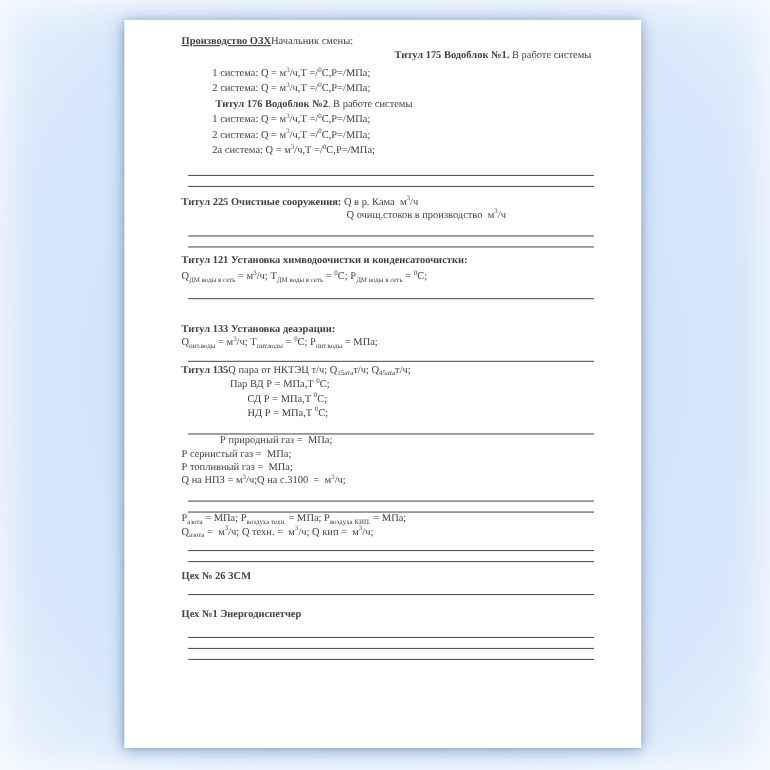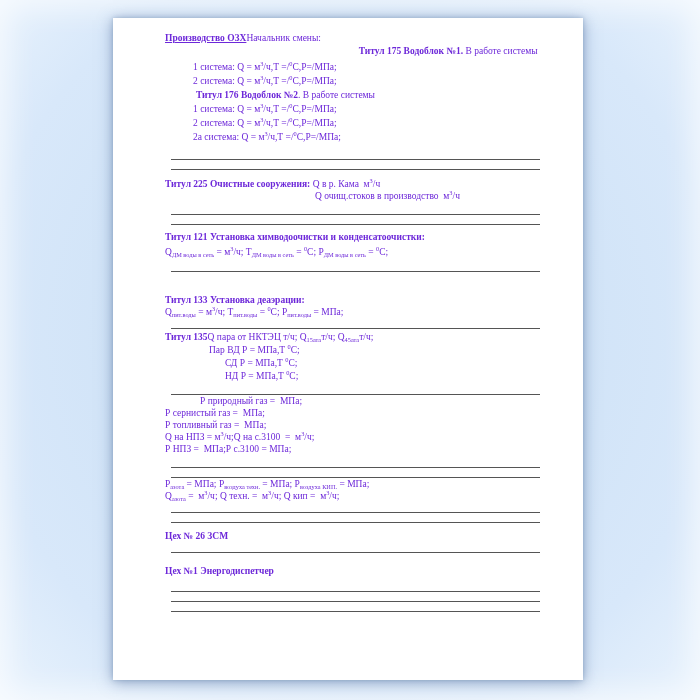--- a/index.html
+++ b/index.html
@@ -11,21 +11,21 @@
     position:absolute;inset:0;width:700px;height:700px;
     background:radial-gradient(ellipse at 50% 48%, #d0e3f7 40%, #d8e8fa 75%, #e9f3fd 100%);
     box-shadow:inset 0 0 30px 8px rgba(255,255,255,0.65);
   }
   .page{
     position:absolute;left:113px;top:18px;width:470px;height:662px;
     background:#ffffff;box-sizing:border-box;
     padding:14px 43px 0 52px;
     box-shadow:0 2px 14px rgba(70,100,150,0.55), 0 0 4px rgba(90,120,160,0.35);
   }
-  .doc{width:375px;color:#6d28d9;}
+  .doc{width:375px;color:#404040;}
   .line{
     white-space:pre;font-size:9.5px;line-height:12px;height:12px;
     margin-top:2px;overflow:visible;
   }
   .line span{display:inline;}
   .t{font-weight:normal;}
   .b{font-weight:bold;}
   .bu{font-weight:bold;text-decoration:underline;}
   .sub{font-size:6.3px;vertical-align:-2px;line-height:0;}
   .sup{font-size:6.3px;vertical-align:4px;line-height:0;}
@@ -66,21 +66,20 @@
         <div class="rule" style="margin-top: 10px;"></div>
         <div class="line" style="margin-top: 2px;"><span class="b">Титул 135</span><span class="g" style="width: 8px;"></span><span class="t">Q пара от НКТЭЦ </span><span class="bl" style="width: 44px;"></span><span class="t">т/ч; Q</span><span class="sub">15ата</span><span class="bl" style="width: 44px;"></span><span class="t">т/ч; Q</span><span class="sub">45ата</span><span class="bl" style="width: 44px;"></span><span class="t">т/ч;</span></div>
         <div class="line" style="padding-left: 44px; margin-top: 1px;"><span class="t">Пар ВД Р = </span><span class="bl" style="width: 56px;"></span><span class="t">МПа,</span><span class="g" style="width: 22px;"></span><span class="t">Т </span><span class="bl" style="width: 56px;"></span><span class="sup">0</span><span class="t">С;</span></div>
         <div class="line" style="padding-left: 60px; margin-top: 1px;"><span class="t">СД Р = </span><span class="bl" style="width: 56px;"></span><span class="t">МПа,</span><span class="g" style="width: 22px;"></span><span class="t">Т </span><span class="bl" style="width: 56px;"></span><span class="sup">0</span><span class="t">С;</span></div>
         <div class="line" style="padding-left: 60px; margin-top: 1px;"><span class="t">НД Р = </span><span class="bl" style="width: 56px;"></span><span class="t">МПа,</span><span class="g" style="width: 22px;"></span><span class="t">Т </span><span class="bl" style="width: 56px;"></span><span class="sup">0</span><span class="t">С;</span></div>
         <div class="rule" style="margin-top: 12px;"></div>
         <div class="line" style="margin-top: 0px; margin-left: 35px;"><span class="t">Р природный газ = </span><span class="bl" style="width: 58px;"></span><span class="t"> МПа;</span></div>
         <div class="line" style="margin-top: 0px;"><span class="t">Р сернистый газ = </span><span class="bl" style="width: 58px;"></span><span class="t"> МПа;</span></div>
         <div class="line" style="margin-top: 0px;"><span class="t">Р топливный газ = </span><span class="bl" style="width: 58px;"></span><span class="t"> МПа;</span></div>
         <div class="line" style="margin-top: 0px;"><span class="t">Q на НПЗ = </span><span class="bl" style="width: 58px;"></span><span class="t">м</span><span class="sup">3</span><span class="t">/ч;</span><span class="g" style="width: 14px;"></span><span class="t">Q на с.3100  = </span><span class="bl" style="width: 54px;"></span><span class="t"> м</span><span class="sup">3</span><span class="t">/ч;</span></div>
-        <div class="line" style="margin-top: 0px;"><span class="t">Р НПЗ = </span><span class="bl" style="width: 74px;"></span><span class="t"> МПа;</span><span class="g" style="width: 12px;"></span><span class="t">Р с.3100 = </span><span class="bl" style="width: 66px;"></span><span class="t">МПа;</span></div>
         <div class="rule" style="margin-top: 12px;"></div>
         <div class="rule" style="margin-top: 9px;"></div>
         <div class="line" style="margin-top: 0px;"><span class="t">Р</span><span class="sub">азота</span><span class="t"> = </span><span class="bl" style="width: 54px;"></span><span class="t">МПа; Р</span><span class="sub">воздуха техн.</span><span class="t"> = </span><span class="bl" style="width: 54px;"></span><span class="t">МПа; Р</span><span class="sub">воздуха КИП.</span><span class="t"> = </span><span class="bl" style="width: 34px;"></span><span class="t">МПа;</span></div>
         <div class="line" style="margin-top: 0px;"><span class="t">Q</span><span class="sub">азота</span><span class="t"> = </span><span class="bl" style="width: 54px;"></span><span class="t"> м</span><span class="sup">3</span><span class="t">/ч; Q техн. = </span><span class="bl" style="width: 70px;"></span><span class="t"> м</span><span class="sup">3</span><span class="t">/ч; Q кип = </span><span class="bl" style="width: 50px;"></span><span class="t"> м</span><span class="sup">3</span><span class="t">/ч;</span></div>
         <div class="rule" style="margin-top: 10px;"></div>
         <div class="rule" style="margin-top: 9px;"></div>
         <div class="line" style="margin-top: 7px;"><span class="b">Цех № 26 ЗСМ </span><span class="bl" style="width: 280px;"></span></div>
         <div class="rule" style="margin-top: 10px;"></div>
         <div class="line" style="margin-top: 12px;"><span class="b">Цех №1 Энергодиспетчер</span></div>
         <div class="rule" style="margin-top: 14px;"></div>

